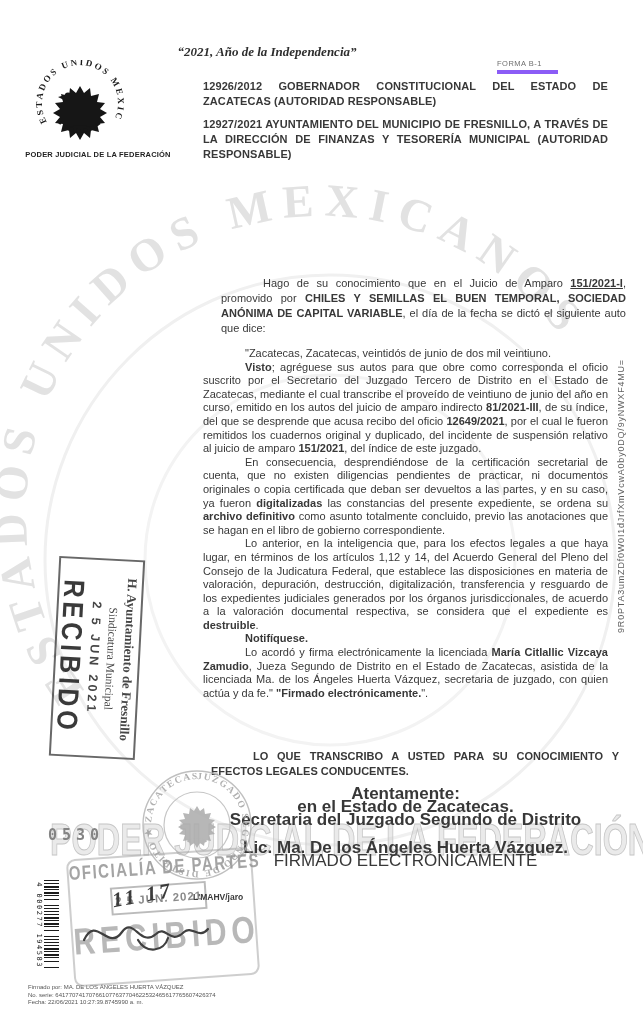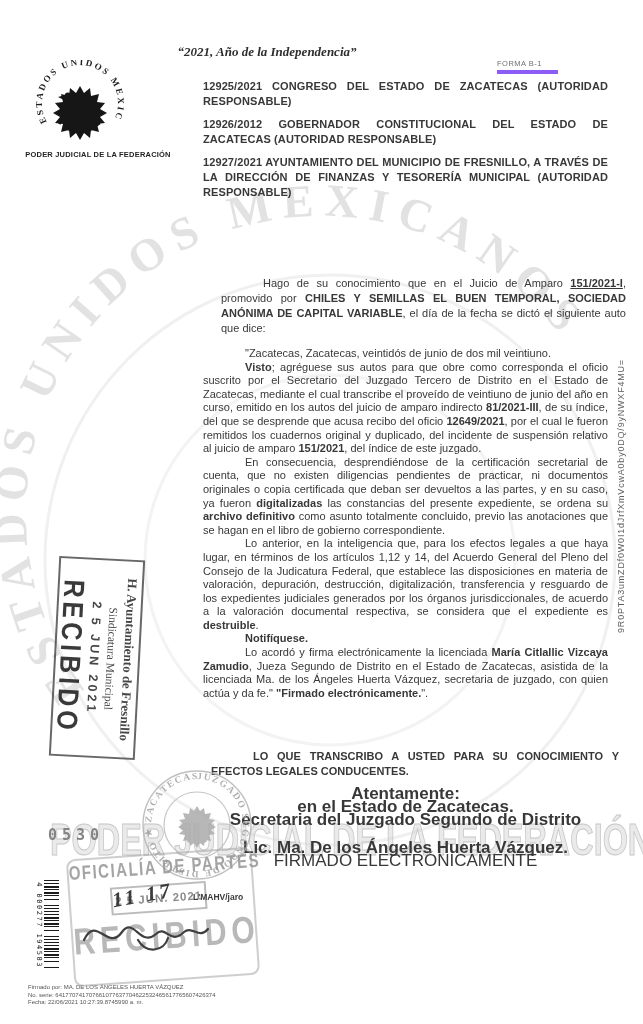--- a/index.html
+++ b/index.html
@@ -105,21 +105,20 @@
       <path fill="#161616" d="M52,26 l4,7 6,-5 1,8 8,-2 -2,8 8,1 -5,6 7,4 -7,4 5,6 -8,1 2,8 -8,-2 -1,8 -6,-5 -4,7 -4,-7 -6,5 -1,-8 -8,2 2,-8 -8,-1 5,-6 -7,-4 7,-4 -5,-6 8,-1 -2,-8 8,2 1,-8 6,5 z"></path>
       <circle cx="40" cy="36" r="3.5" fill="#161616"></circle>
       <path fill="#161616" d="M37,35 l-7,2 6,3 z"></path>
       <ellipse cx="52" cy="69" rx="13" ry="3.4" fill="#161616"></ellipse>
       <path d="M30,61 Q52,80 74,61" fill="none" stroke="#161616" stroke-width="3" stroke-dasharray="4,3"></path>
     </g>
   </svg>
   <div class="emblem-caption">PODER JUDICIAL DE LA FEDERACIÓN</div>
 
   <div class="addr">
-    <p>12925/2021 CONGRESO DEL ESTADO DE ZACATECAS (AUTORIDAD RESPONSABLE)</p>
     <p>12926/2012 GOBERNADOR CONSTITUCIONAL DEL ESTADO DE ZACATECAS (AUTORIDAD RESPONSABLE)</p>
     <p>12927/2021 AYUNTAMIENTO DEL MUNICIPIO DE FRESNILLO, A TRAVÉS DE LA DIRECCIÓN DE FINANZAS Y TESORERÍA MUNICIPAL (AUTORIDAD RESPONSABLE)</p>
   </div>
 
   <div class="intro">
     <p><span>Hago de su conocimiento que en el Juicio de Amparo </span><span style="font-weight: bold; text-decoration: underline;">151/2021-I</span><span>, promovido por </span><span style="font-weight: bold;">CHILES Y SEMILLAS EL BUEN TEMPORAL, SOCIEDAD ANÓNIMA DE CAPITAL VARIABLE</span><span>, el día de la fecha se dictó el siguiente auto que dice:</span></p>
   </div>
 
   <div class="quoteblk">
     <p><span>"Zacatecas, Zacatecas, veintidós de junio de dos mil veintiuno.</span></p>

